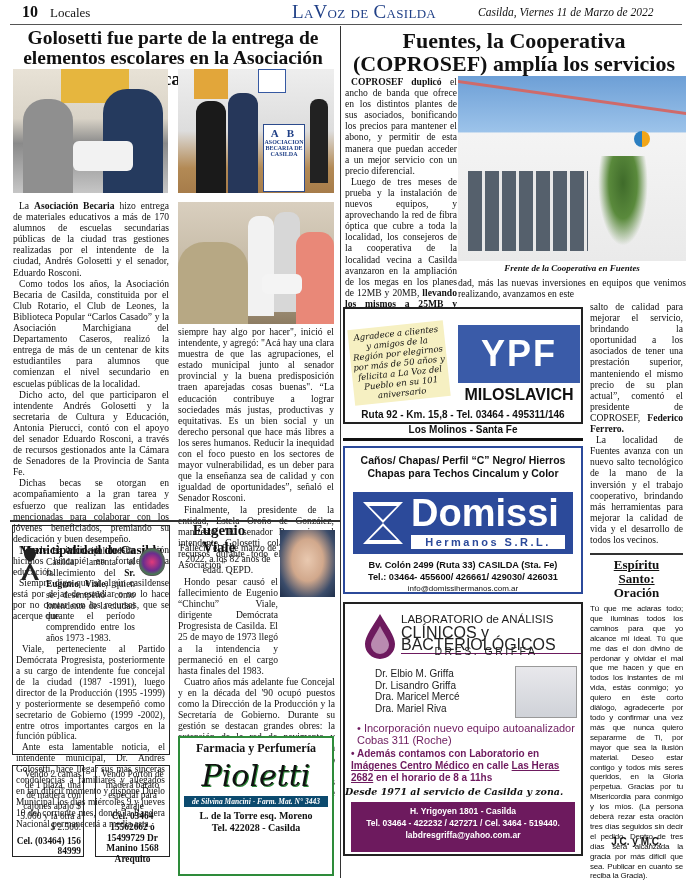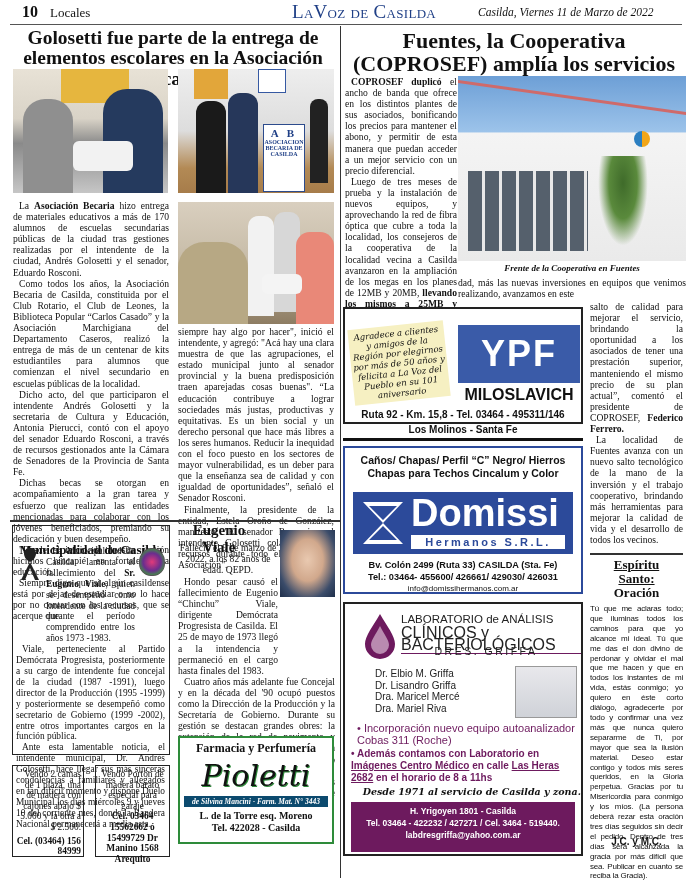--- a/index.html
+++ b/index.html
@@ -105,21 +105,21 @@
 
 <div class="sec-title abs" style="left:178px;top:522px;width:82px;font-size:15px">Eugenio Viale</div>
 <div class="photo" style="left:280px;top:530px;width:55px;height:67px;background:radial-gradient(ellipse at 50% 45%,#e9c9b0 0%,#d1a88c 40%,#3b4c6a 75%,#1e2e4a 100%)"></div>
 <div class="txt" style="left:178px;top:542px;width:100px;text-align:center;font-size:9.6px">Falleció el 9 de marzo de 2022, a los 82 años de edad. QEPD.</div>
 <div class="txt" style="left:178px;top:576px;width:157px">
   <p style="padding-right:57px">Hondo pesar causó el fallecimiento de Eugenio “Chinchu” Viale, dirigente Demócrata Progresista de Casilda. El 25 de mayo de 1973 llegó a la intendencia y permaneció en el cargo hasta finales del 1983.</p>
   <p>Cuatro años más adelante fue Concejal y en la década del '90 ocupó puestos como la Dirección de la Producción y la Secretaría de Gobierno.  Durante su gestión se destacan grandes obres: la extensión de la red de pavimento y alumbrado público; impulsó la creación de la Escuela Municipal “Benito Quinquela Martí”.</p>
   <p>Desde “La Voz Del Pueblo” nos unimos al duelo de sus familiares y de toda la ciudad.</p>
 </div>
 
-<div class="ad" style="left:178px;top:736px;width:156px;height:108px;border-color:#2e8b3a">
+<div class="ad" style="left:178px;top:736px;width:156px;height:140px;border-color:#2e8b3a">
   <div class="sec-title" style="font-size:12px;margin-top:3px">Farmacia y Perfumería</div>
   <div style="text-align:center;font-family:'DejaVu Serif',serif;font-style:italic;font-size:30px;color:#111;text-shadow:1px 1px 0 #2e8b3a;margin-top:2px">Pioletti</div>
   <div style="background:#0c4a6e;color:#fff;font-size:7.5px;font-style:italic;font-weight:bold;text-align:center;margin:3px 4px;padding:1px 0">de Silvina Mancini - Farm. Mat. N° 3443</div>
   <div style="text-align:center;font-weight:bold;font-size:10px;line-height:12px">L. de la Torre esq. Moreno</div>
   <div style="text-align:center;font-weight:bold;font-size:10px;line-height:12px">Tel. 422028 - Casilda</div>
 </div>
 
 <h1 class="hl hl-right">Fuentes, la Cooperativa (COPROSEF) amplía los servicios de Internet</h1>
 
 <div class="txt" style="left:345px;top:76px;width:112px">
@@ -183,21 +183,21 @@
     <div>Dr. Elbio M. Griffa</div>
     <div>Dr. Lisandro Griffa</div>
     <div>Dra. Maricel Mercé</div>
     <div>Dra. Mariel Riva</div>
   </div>
   <div style="position:absolute;left:170px;top:62px;width:62px;height:52px;background:linear-gradient(180deg,#e8e8ec 0%,#cfd2d8 100%);border:1px solid #999"></div>
   <div style="position:absolute;left:12px;top:118px;width:226px;font-size:11px;line-height:12px;font-weight:normal;color:#6d1a5e">• Incorporación nuevo equipo autoanalizador Cobas 311 (Roche)</div>
   <div style="position:absolute;left:6px;top:144px;width:228px;font-size:10px;line-height:12px;font-weight:bold;color:#6d1a5e">
     <span>• Además contamos con Laboratorio en </span><u>Imágenes Centro Médico</u><span> en calle </span><u>Las Heras 2682</u><span> en el horario de 8 a 11hs</span>
   </div>
-  <div style="position:absolute;left:0;top:182px;width:236px;text-align:right;font-family:'DejaVu Serif',serif;font-style:italic;font-weight:bold;font-size:9.5px">Desde 1971 al servicio de Casilda y zona.</div>
+  <div style="position:absolute;left:0;top:182px;width:236px;text-align:left;font-family:'DejaVu Serif',serif;font-style:italic;font-weight:bold;font-size:9.5px">Desde 1971 al servicio de Casilda y zona.</div>
   <div style="position:absolute;left:6px;top:198px;width:224px;height:50px;background:#6d1a5e;color:#fff;text-align:center;font-size:8.5px;line-height:12px;padding-top:3px">
     <div style="font-weight:bold">H. Yrigoyen 1801 - Casilda</div>
     <div style="font-weight:bold;white-space:nowrap">Tel. 03464 - 422232 / 427271  / Cel. 3464 - 519440.</div>
     <div style="font-weight:bold">labdresgriffa@yahoo.com.ar</div>
   </div>
 </div>
 
 <div class="sec-title abs" style="left:590px;top:558px;width:93px;font-size:13px;line-height:14px">
   <div style="text-decoration:underline">Espíritu</div>
   <div style="text-decoration:underline">Santo:</div>

